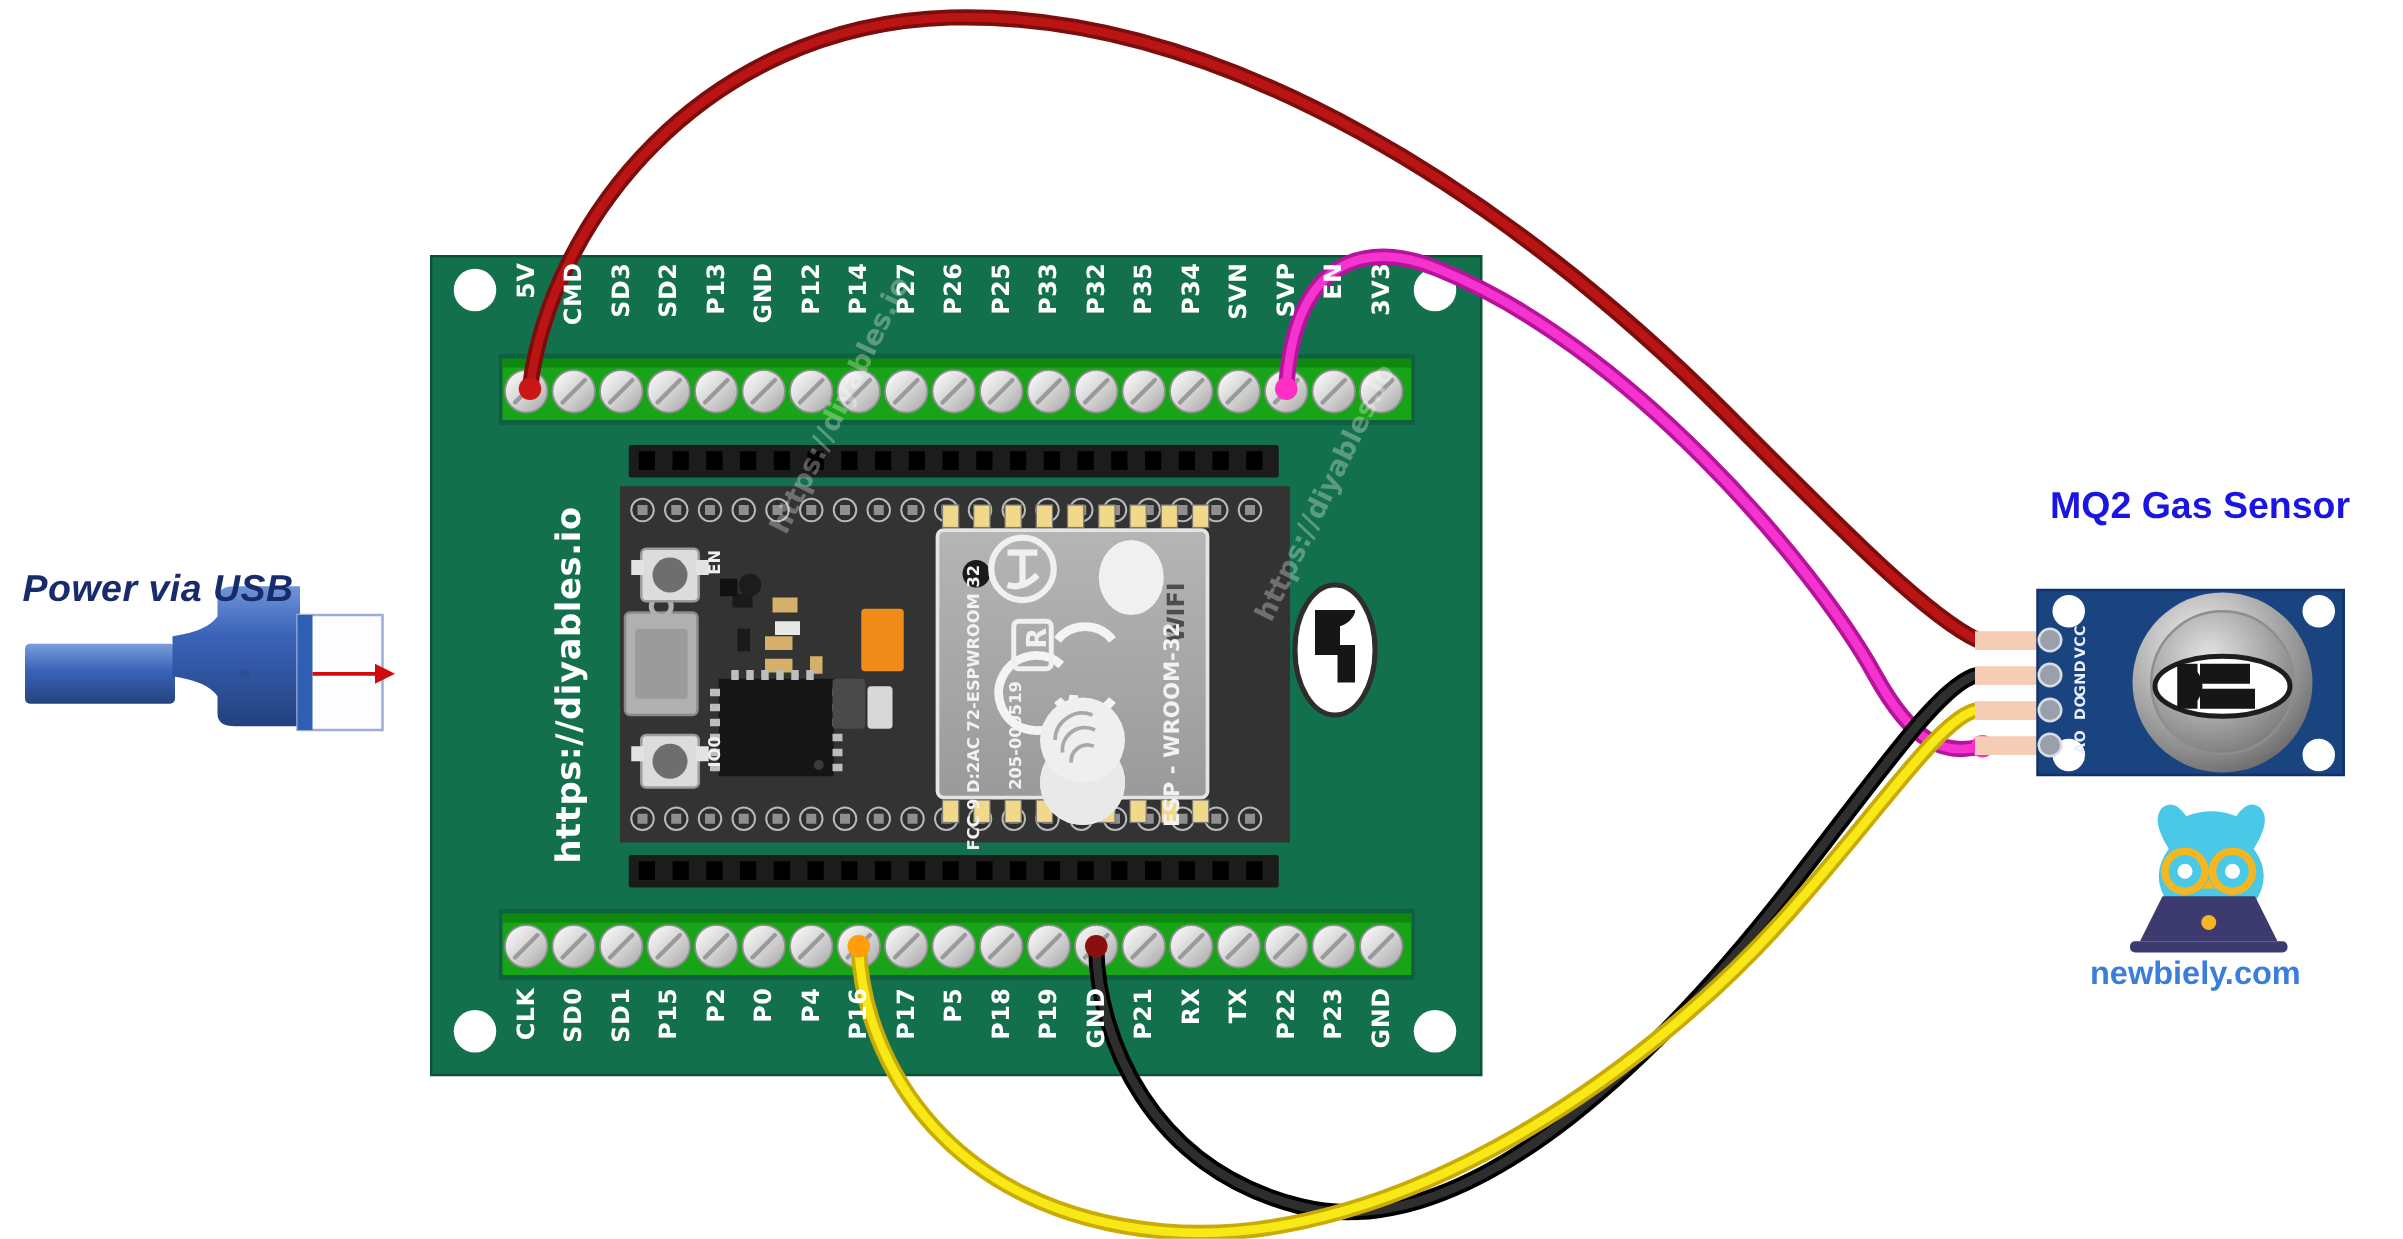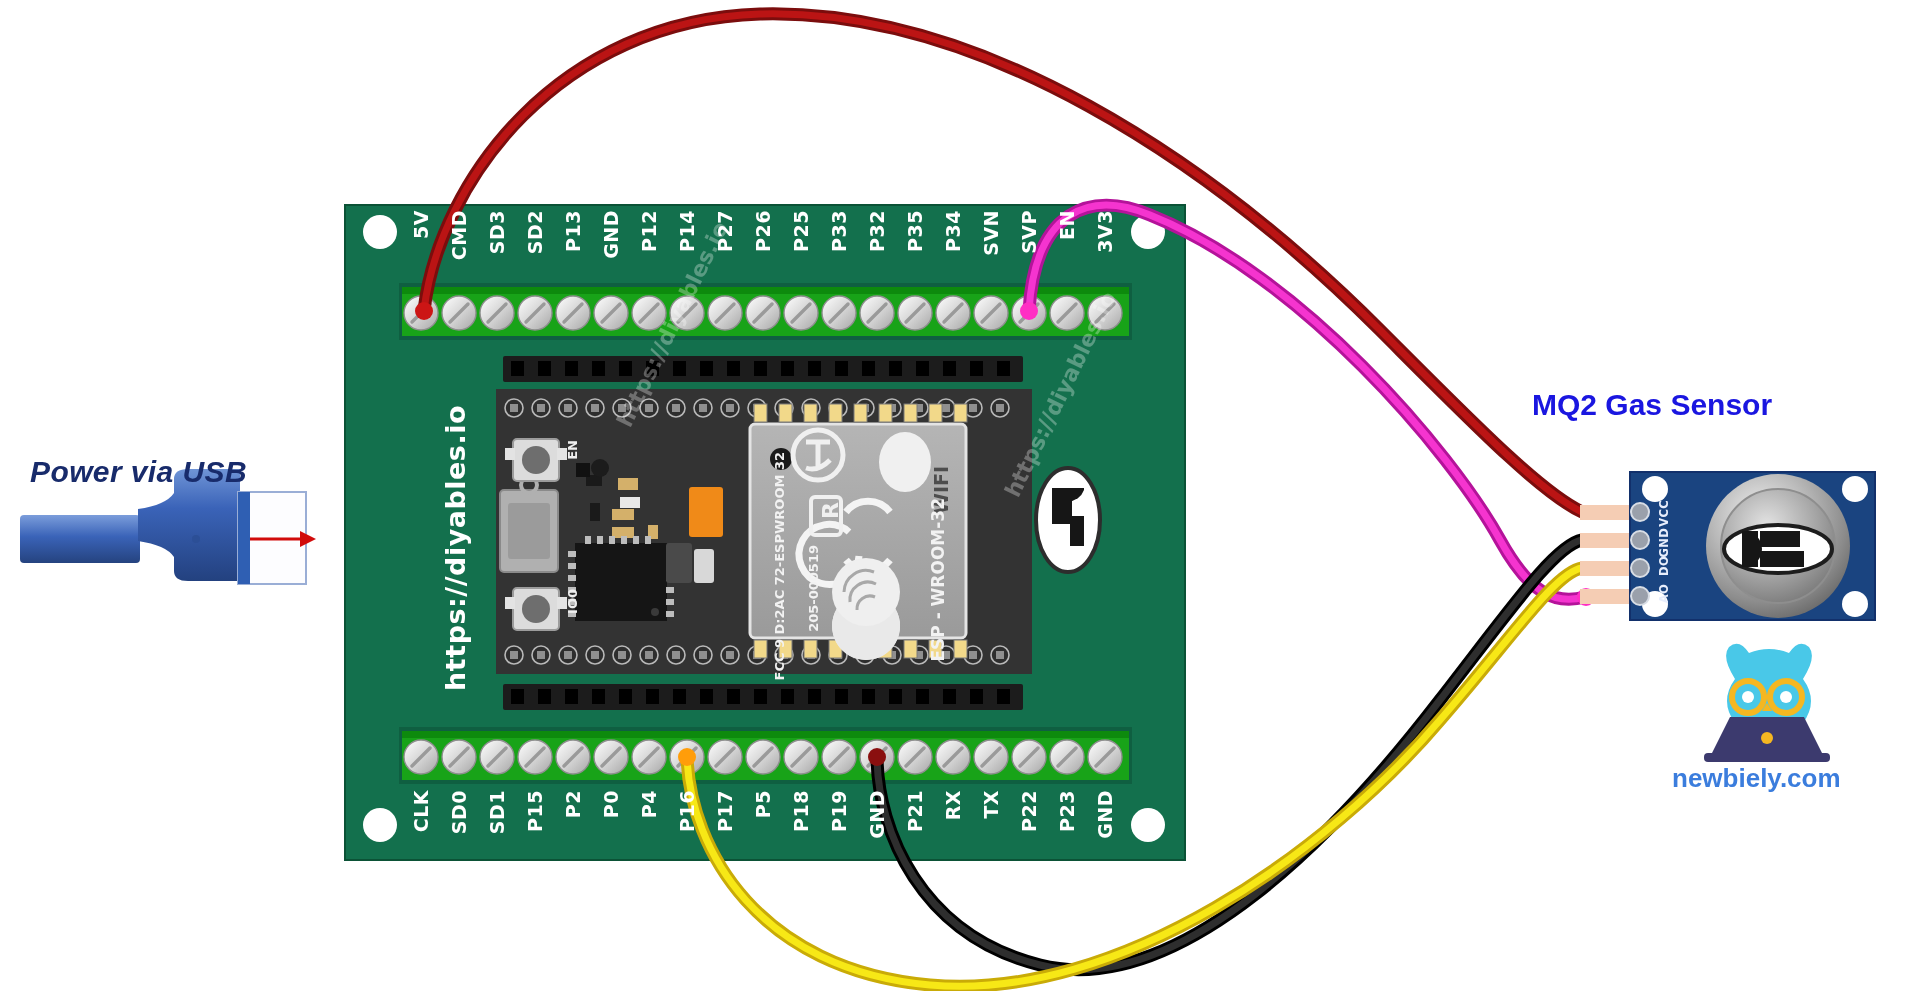--- a/index.html
+++ b/index.html
@@ -3,23 +3,23 @@
 <meta charset="utf-8">
 <style>
   html,body{margin:0;padding:0;background:#ffffff;}
   body{width:1922px;height:991px;position:relative;overflow:hidden;
        font-family:"Liberation Sans",sans-serif;}
   #stage{position:absolute;left:0;top:0;width:1922px;height:991px;}
   svg#scene{position:absolute;left:0;top:0;width:1922px;height:991px;display:block;}
 
   .lbl{position:absolute;white-space:nowrap;}
 
-  #power-label{left:30px;top:455px;font-size:30px;font-weight:bold;font-style:italic;
+  #power-label{left:18px;top:455px;font-size:30px;font-weight:bold;font-style:italic;
                color:#182b6b;letter-spacing:.4px;}
-  #sensor-title{left:1532px;top:388px;font-size:30px;font-weight:bold;color:#1a16e0;}
+  #sensor-title{left:1640px;top:388px;font-size:30px;font-weight:bold;color:#1a16e0;}
   #brand-text{left:1672px;top:763px;font-size:26px;font-weight:bold;color:#3b7ddd;}
 
   .pin-v{position:absolute;writing-mode:vertical-rl;transform:rotate(180deg);
          color:#ffffff;font-size:19px;font-weight:bold;letter-spacing:.5px;
          font-family:"DejaVu Sans",sans-serif;line-height:1;}
   .sensor-pin{position:absolute;writing-mode:vertical-rl;transform:rotate(180deg);
         color:#e8eefc;font-size:11.5px;font-weight:bold;letter-spacing:.3px;
         font-family:"DejaVu Sans",sans-serif;}
   #board-url{position:absolute;left:440px;top:405px;writing-mode:vertical-rl;
        transform:rotate(180deg);color:#ffffff;font-size:27px;font-weight:bold;

